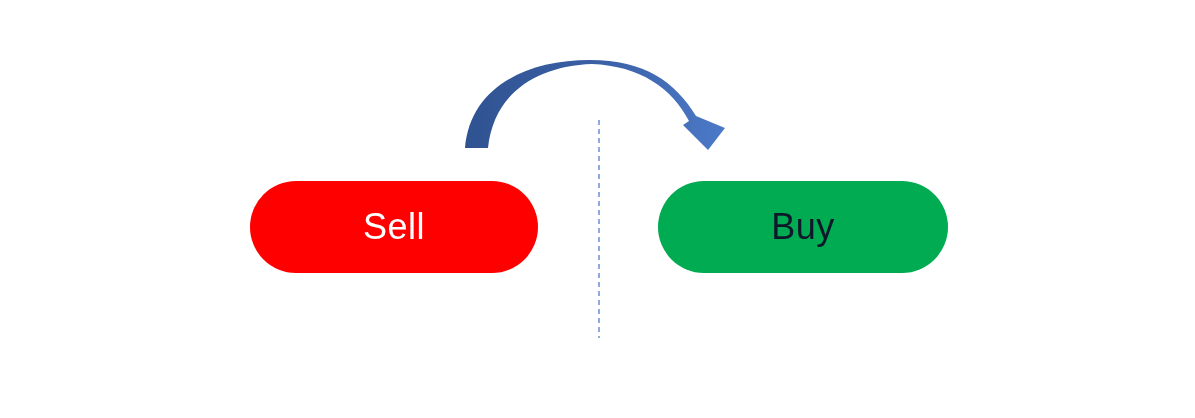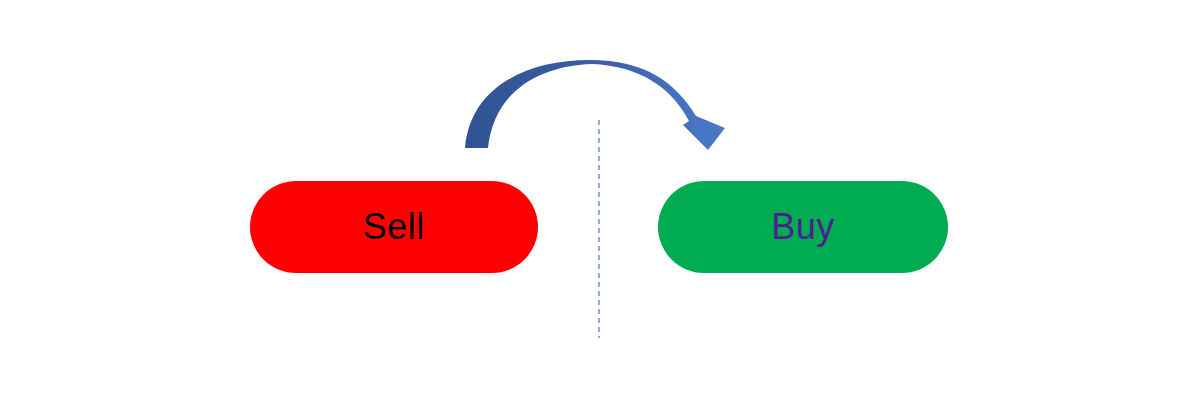--- a/index.html
+++ b/index.html
@@ -74,21 +74,21 @@
              L 249,81
              C 232,48 200,26 152,24
              C 98,26 54,52 48,108
              Z" fill="url(#arrowGrad)"></path>
   </svg>
 
   <svg class="divider-svg" viewBox="0 0 14 222" xmlns="http://www.w3.org/2000/svg" aria-hidden="true">
     <line x1="7" y1="2" x2="7" y2="220" stroke-width="2" stroke-dasharray="5 4" stroke="#8faadc"></line>
   </svg>
 
-  <div class="pill pill-sell" style="background: rgb(255, 0, 0); color: #000000;">
+  <div class="pill pill-sell" style="background: rgb(255, 0, 0); color: #ffffff;">
     <span>Sell</span>
   </div>
 
-  <div class="pill pill-buy" style="background: rgb(0, 171, 81); color: #4c1d95;">
+  <div class="pill pill-buy" style="background: rgb(0, 171, 81); color: #0f172a;">
     <span>Buy</span>
   </div>
 
 </div>
 
 </body></html>

